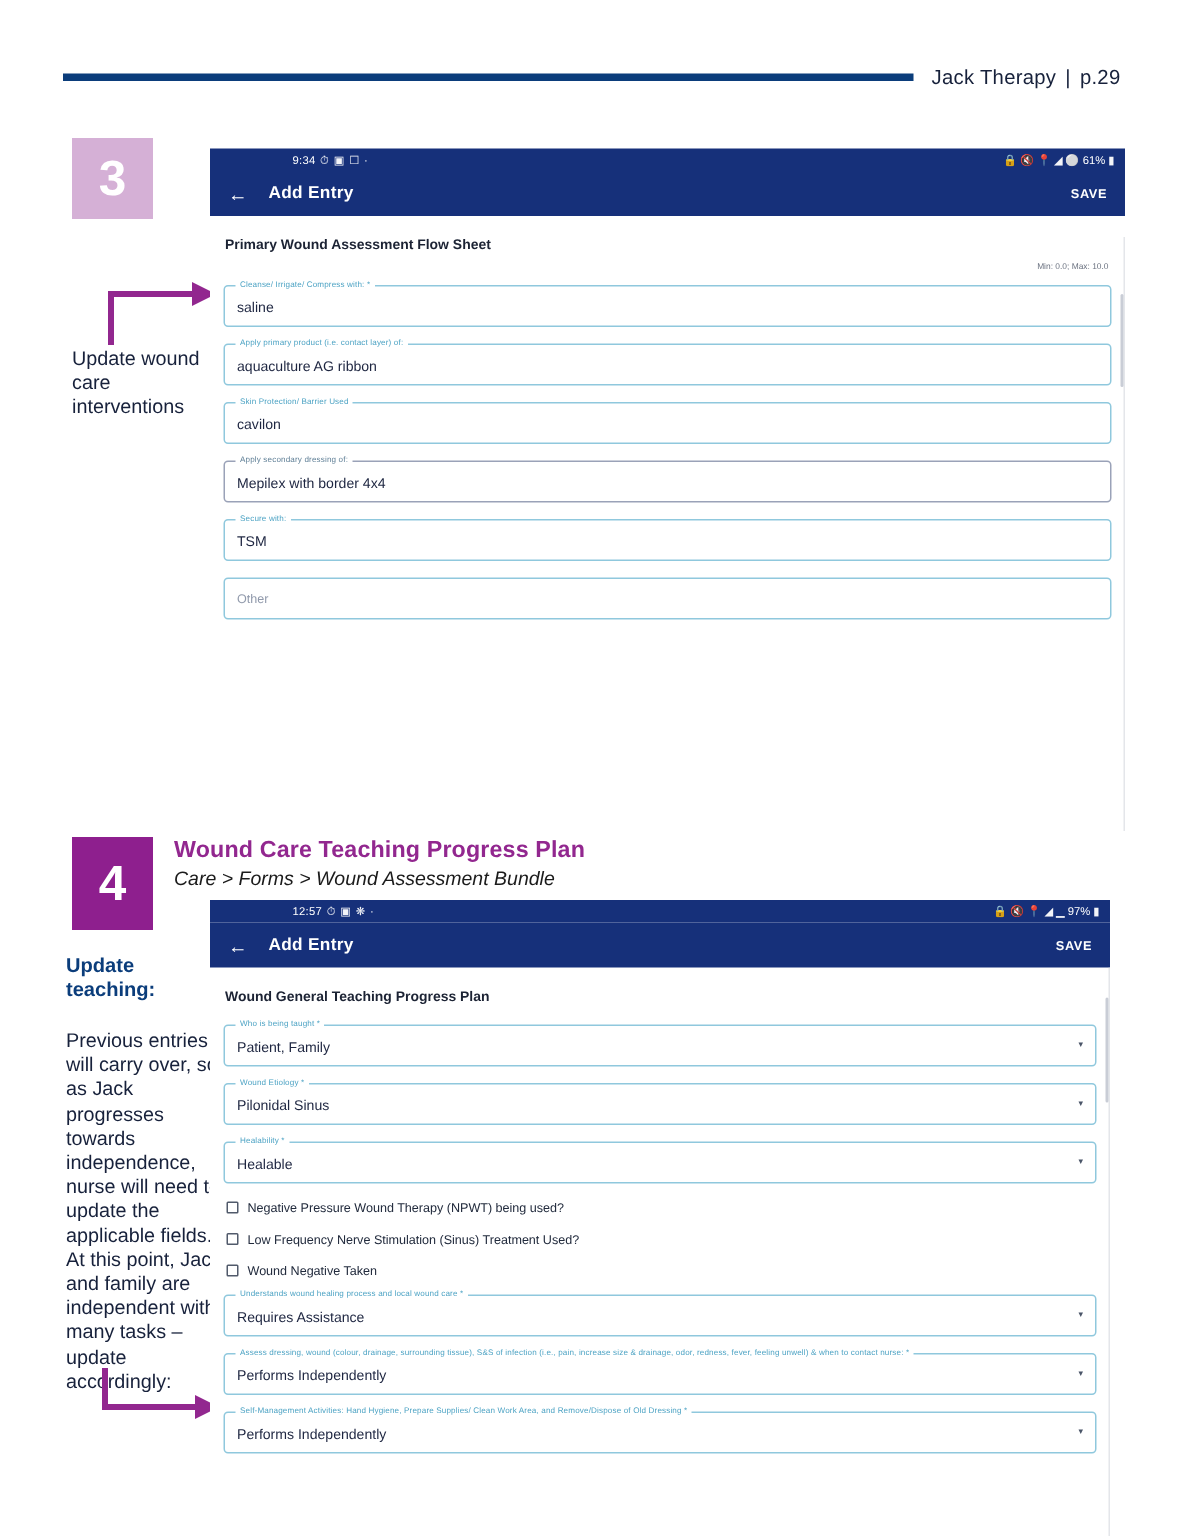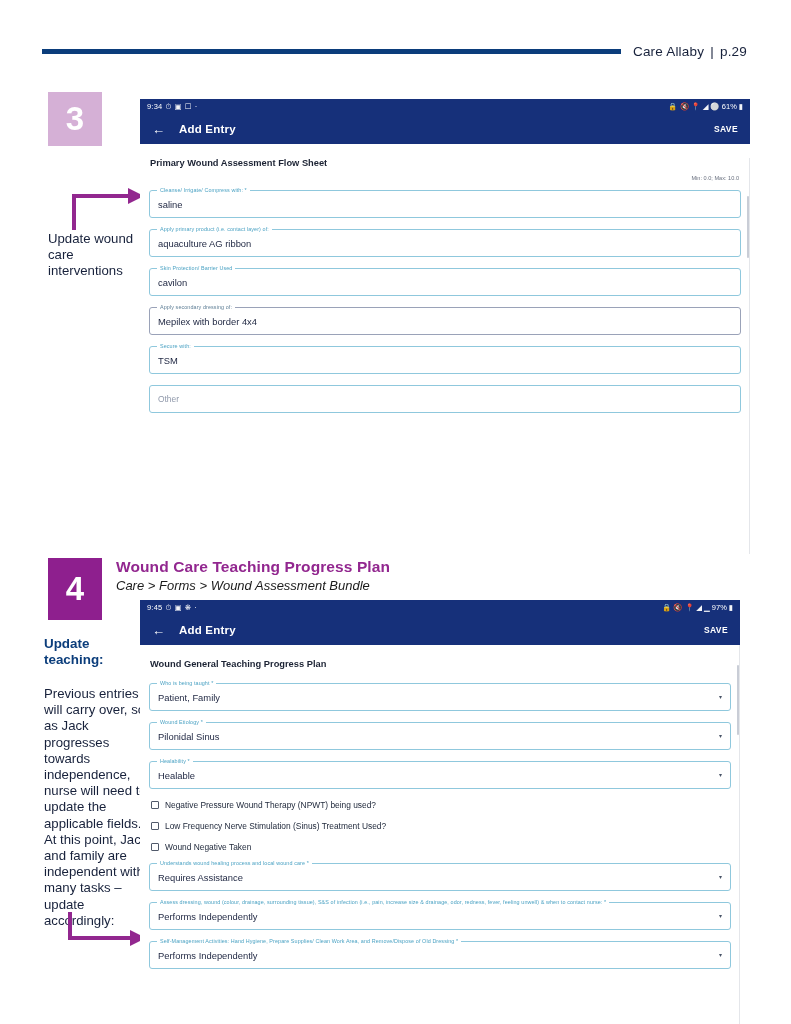--- a/index.html
+++ b/index.html
@@ -61,21 +61,21 @@
   
   .arrow-svg { position: absolute; }
 
   
   .shot { position: absolute; background: #ffffff; }
   .statusbar {
     background: #16307a; height: 15px; width: 100%;
     display: flex; align-items: center; justify-content: space-between;
     padding: 0 7px; color: #ffffff;
   }
-  .sb-left { display:flex; align-items:center; gap:3px; font-size:7.5px; letter-spacing:.2px; }
+  .sb-left { display:flex; align-items:center; gap:3px; font-size:7.5px; letter-spacing:.2px;margin-left:48px; }
   .sb-right { display:flex; align-items:center; gap:2px; font-size:7.5px; }
   .sb-ico { font-size: 7.5px; line-height: 1; opacity: .95; }
 
   .appbar {
     background: #16307a; height: 30px; width: 100%;
     display: flex; align-items: center; padding: 0 12px; color: #fff;
   }
   .appbar-back { font-size: 13px; line-height: 1; margin-right: 14px; }
   .appbar-title { font-size: 11.5px; font-weight: 700; letter-spacing: .2px; }
   .appbar-save { margin-left: auto; font-size: 8.5px; font-weight:700; letter-spacing: .4px; }
@@ -127,21 +127,21 @@
   }
 </style>
 </head>
 <body>
 
 <div class="page">
 
   <div class="top-header">
     <div class="top-rule"></div>
     <div class="top-author">
-      <span>Care Allaby</span><span class="sep">|</span><span>p.29</span>
+      <span>Jack Therapy</span><span class="sep">|</span><span>p.29</span>
     </div>
   </div>
 
   <div class="step-badge step-3">3</div>
 
   <svg class="arrow-svg" style="left:70px; top:186px;" width="78" height="46" viewBox="0 0 78 46">
     <path d="M4,44 L4,10 L62,10" stroke="#92278f" stroke-width="4" fill="none"></path>
     <path d="M58,2 L74,10 L58,18 Z" fill="#92278f"></path>
   </svg>
 
@@ -225,21 +225,21 @@
 
   <svg class="arrow-svg" style="left:66px; top:910px;" width="84" height="40" viewBox="0 0 84 40">
     <path d="M4,2 L4,28 L68,28" stroke="#92278f" stroke-width="4" fill="none"></path>
     <path d="M64,20 L80,28 L64,36 Z" fill="#92278f"></path>
   </svg>
 
   <div class="shot" style="left:140px; top:600px; width:600px;">
 
     <div class="statusbar">
       <div class="sb-left">
-        <span>9:45</span>
+        <span>12:57</span>
         <span class="sb-ico">⏱</span>
         <span class="sb-ico">▣</span>
         <span class="sb-ico">❋</span>
         <span class="sb-ico">·</span>
       </div>
       <div class="sb-right">
         <span class="sb-ico">🔒</span>
         <span class="sb-ico">🔇</span>
         <span class="sb-ico">📍</span>
         <span class="sb-ico">◢</span>

